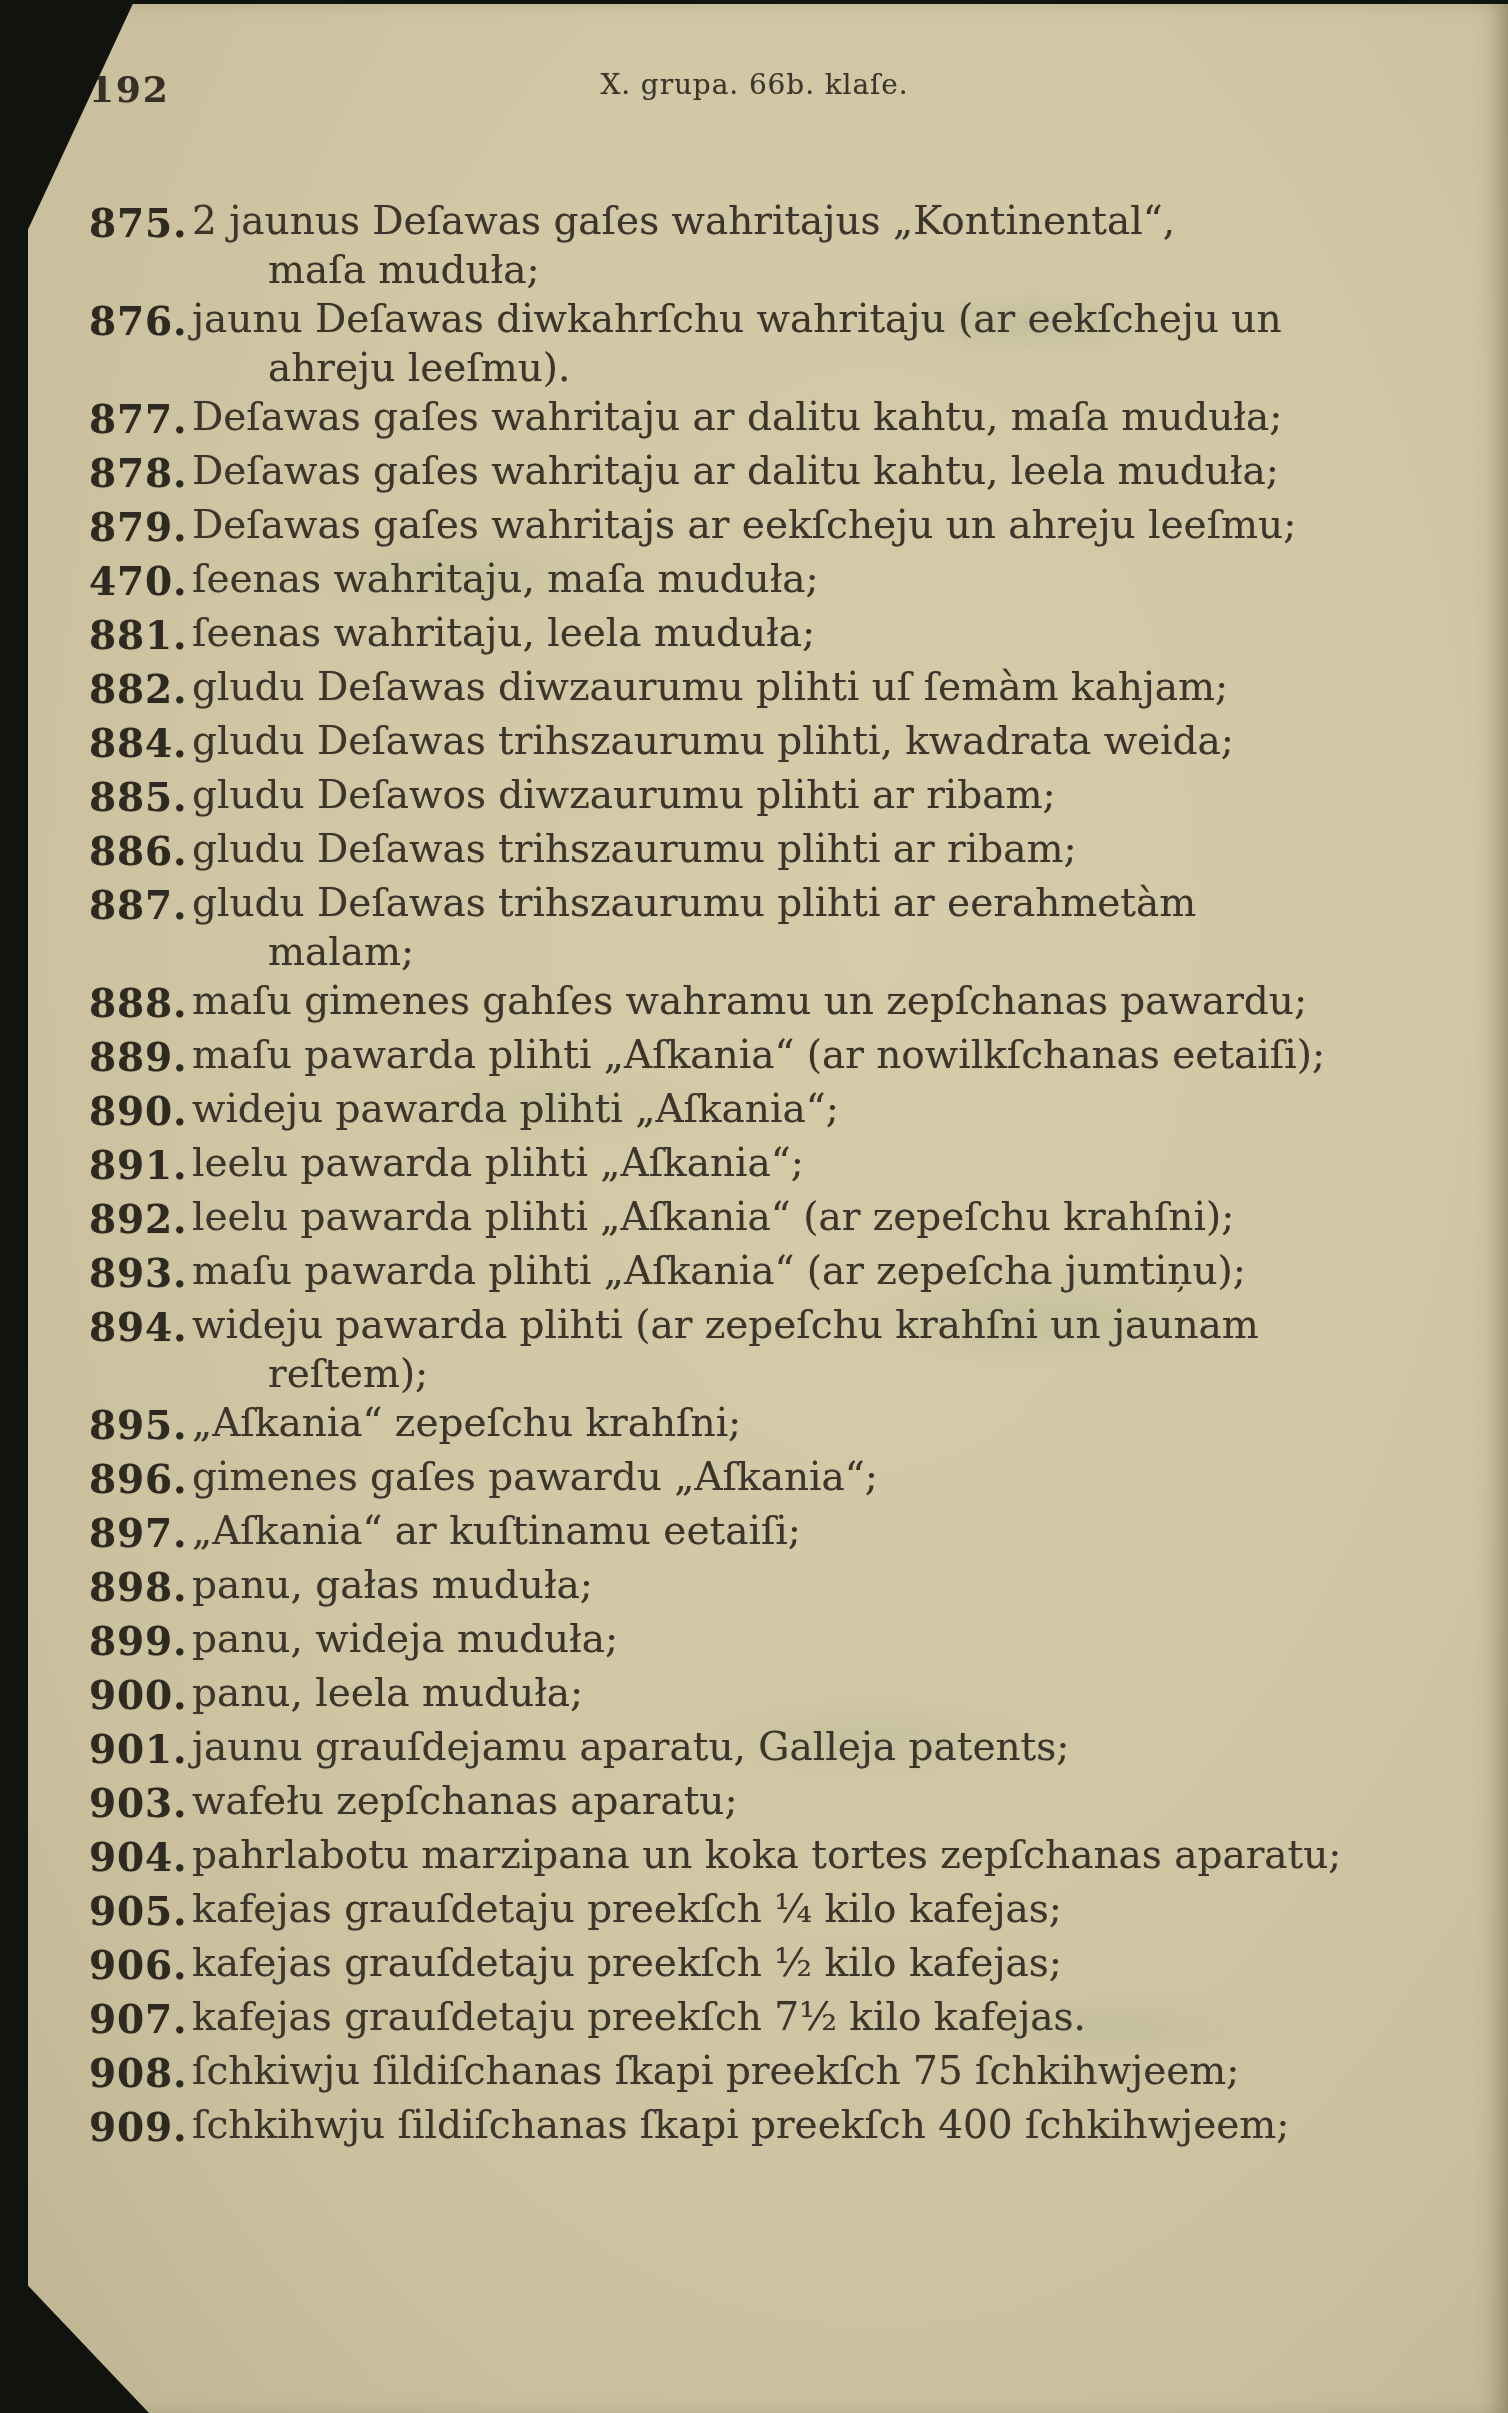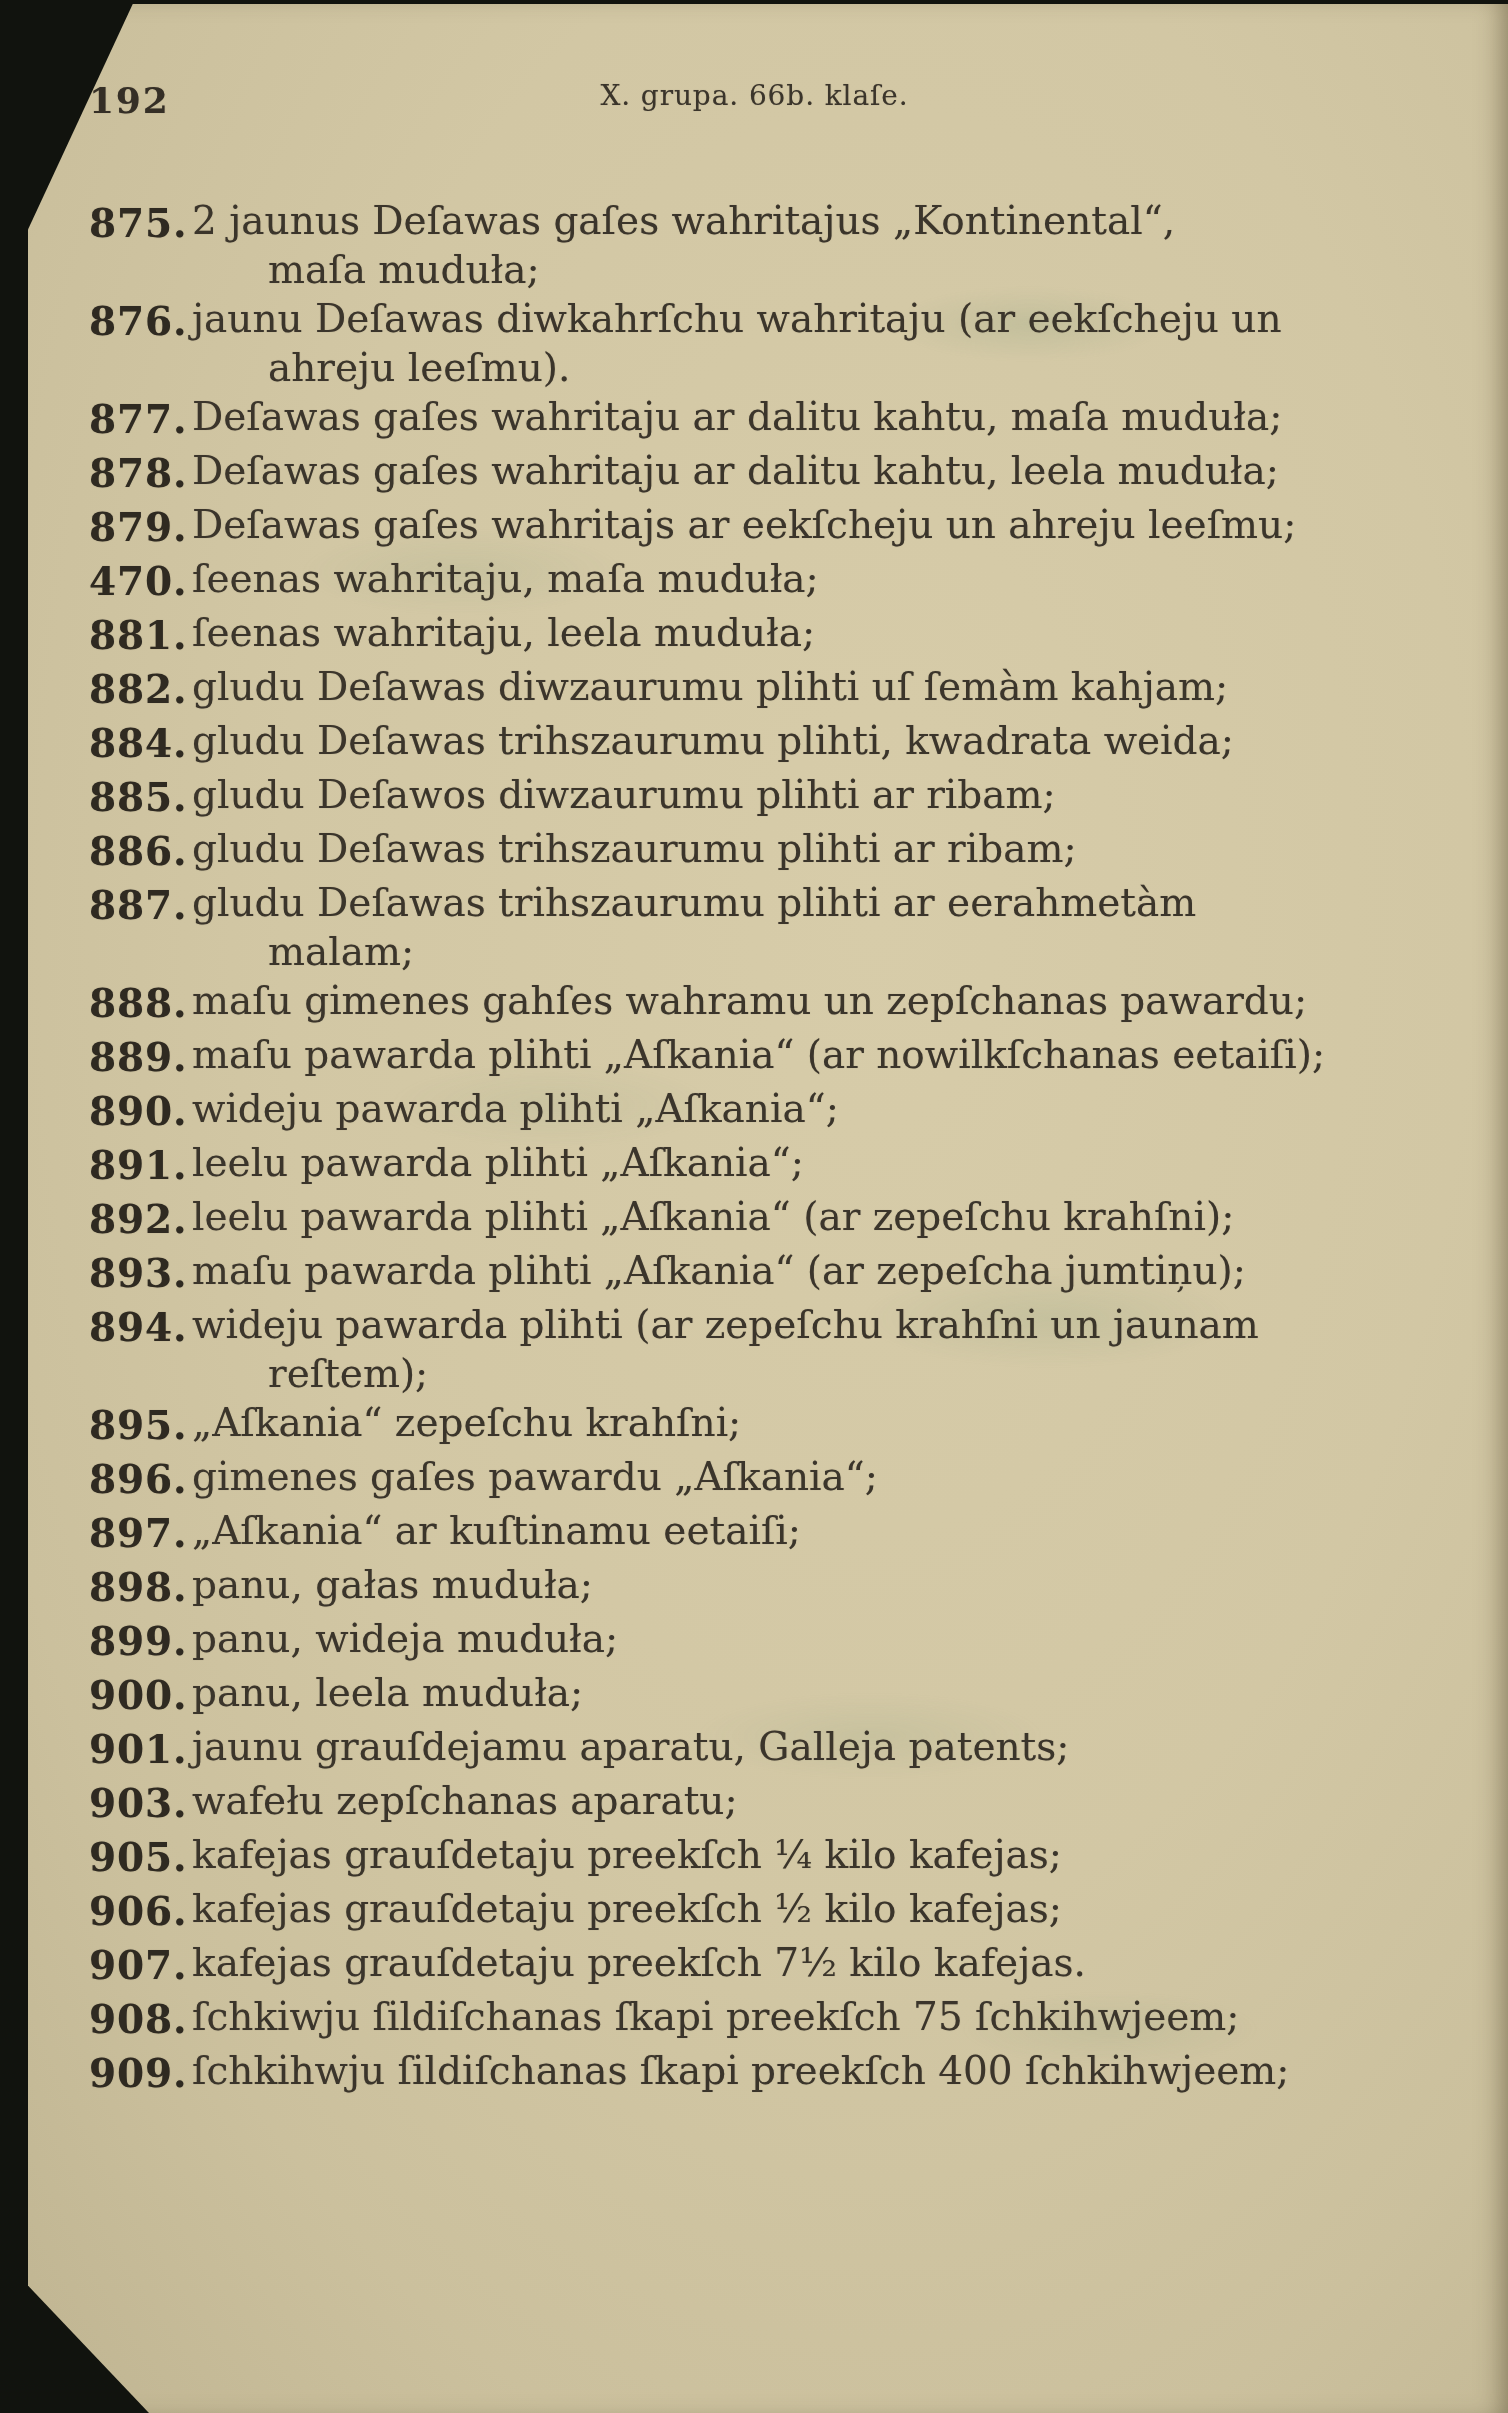--- a/index.html
+++ b/index.html
@@ -42,21 +42,21 @@
     background:
       radial-gradient(195px 53px at 1030px 320px, rgba(118,148,112,.18), transparent 70%),
       radial-gradient(231px 62px at 462px 568px, rgba(118,148,112,.12), transparent 70%),
       radial-gradient(266px 71px at 1048px 1314px, rgba(118,148,112,.16), transparent 70%),
       radial-gradient(231px 62px at 551px 1101px, rgba(118,148,112,.10), transparent 70%),
       radial-gradient(249px 62px at 870px 1732px, rgba(118,148,112,.12), transparent 70%),
       radial-gradient(213px 53px at 1110px 2025px, rgba(118,148,112,.12), transparent 70%);
     filter:blur(1.8px);
   }
   
-  .runhead{position:absolute;top:75px;left:0;right:0;height:53px;color:#3b352b;padding-left:33px;}
+  .runhead{position:absolute;top:64px;left:0;right:0;height:53px;color:#3b352b;padding-left:33px;}
   .pagenum{
     position:absolute;left:89px;top:0;
     font-size:36px;font-weight:bold;letter-spacing:1.8px;color:#352f26;
   }
   .headtitle{
     position:absolute;left:0;right:0;top:0;text-align:center;
     font-size:28px;letter-spacing:0.9px;color:#3b352b;
   }
   
   .list{
@@ -227,20 +227,24 @@
     <span class="num">901.</span>
     <span class="txt">jaunu grauſdejamu aparatu, Galleja patents;</span>
   </div>
 
 
   <div class="item">
     <span class="num">903.</span>
     <span class="txt">wafełu zepſchanas aparatu;</span>
   </div>
 
+  <div class="item">
+    <span class="num">904.</span>
+    <span class="txt">pahrlabotu marzipana un koka tortes zepſchanas aparatu;</span>
+  </div>
 
   <div class="item">
     <span class="num">905.</span>
     <span class="txt">kafejas grauſdetaju preekſch ¼ kilo kafejas;</span>
   </div>
 
   <div class="item">
     <span class="num">906.</span>
     <span class="txt">kafejas grauſdetaju preekſch ½ kilo kafejas;</span>
   </div>

